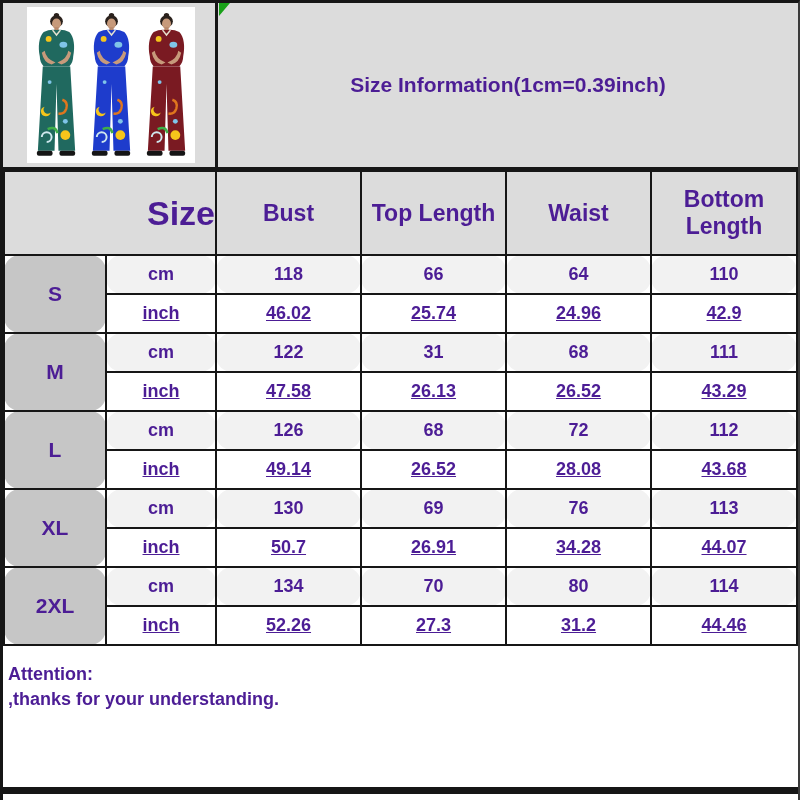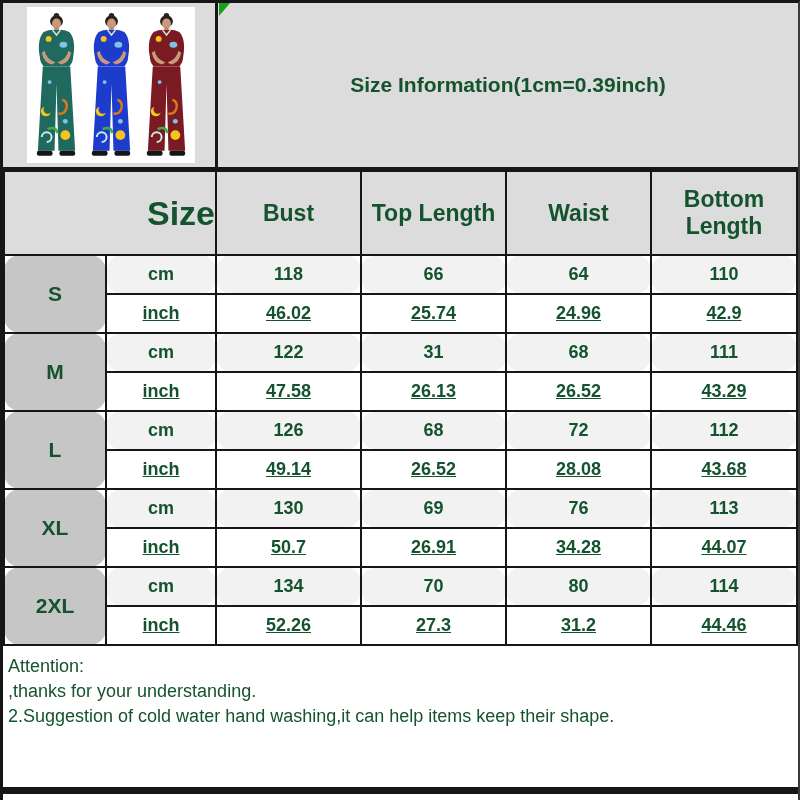--- a/index.html
+++ b/index.html
@@ -1,18 +1,18 @@
 <!DOCTYPE html>
 <html><head>
 <meta charset="utf-8">
 <style>
   html,body{margin:0;padding:0;background:#fff;}
   .sheet{
     width:800px;height:800px;box-sizing:border-box;position:relative;
-    font-family:"Liberation Sans",sans-serif;color:#14532d;background:#fff;
+    font-family:"Liberation Sans",sans-serif;color:#4c1d95;background:#fff;
     border-top:3px solid #161616;border-left:3px solid #161616;border-right:2px solid #3a3a3a;
     display:flex;flex-direction:column;
   }
   
   .top-row{display:flex;height:164px;background:#dcdcdc;border-bottom:3px solid #161616;flex:none;}
   .photo-cell{width:212px;flex:none;border-right:3px solid #161616;position:relative;background:#dcdcdc;}
   .photo{position:absolute;left:24px;top:4px;width:168px;height:156px;background:#ffffff;
     display:flex;align-items:flex-end;justify-content:center;gap:2px;overflow:hidden;}
   .title-cell{flex:1;display:flex;align-items:center;justify-content:center;position:relative;}
   .title-text{font-size:21px;font-weight:bold;letter-spacing:0px;}
@@ -22,21 +22,21 @@
   table.size-table{width:100%;border-collapse:collapse;table-layout:fixed;flex:none;}
   .size-table th,.size-table td{border:2px solid #161616;text-align:center;vertical-align:middle;padding:0;}
   .size-table thead th{background:#dcdcdc;height:82px;font-size:23px;font-weight:bold;}
   .size-table thead th.size-head{font-size:34px;text-align:right;}
   .size-table td{font-size:18px;font-weight:bold;height:37px;border-radius:16px;}
   td.size-cell{background:#c6c6c6;font-size:21px;font-weight:bold;}
   tr.row-cm td{background:#f2f2f2;}
   tr.row-inch td{background:#ffffff;text-decoration:underline;}
   tr.row-cm td.size-cell,tr.row-inch td.size-cell{background:#c6c6c6;}
   
-  .attention{flex:1;background:#fff;padding:8px 6px 0 5px;font-size:18px;font-weight:normal;line-height:25px;}
+  .attention{flex:1;background:#fff;padding:16px 6px 0 5px;font-size:18px;font-weight:bold;line-height:25px;}
   .bottom-bar{height:7px;background:#161616;flex:none;margin-bottom:6px;}
   
   .figure{flex:none;}
 </style>
 </head>
 <body>
 
 <div class="sheet">
 
   <div class="top-row">
@@ -210,17 +210,16 @@
         <td>27.3</td>
         <td>31.2</td>
         <td>44.46</td>
       </tr>
     </tbody>
   </table>
 
   <div class="attention">
     <div>Attention:</div>
     <div>,thanks for your understanding.</div>
-    <div>2.Suggestion of cold water hand washing,it can help items keep their shape.</div>
   </div>
 
   <div class="bottom-bar"></div>
 </div>
 
 </body></html>

